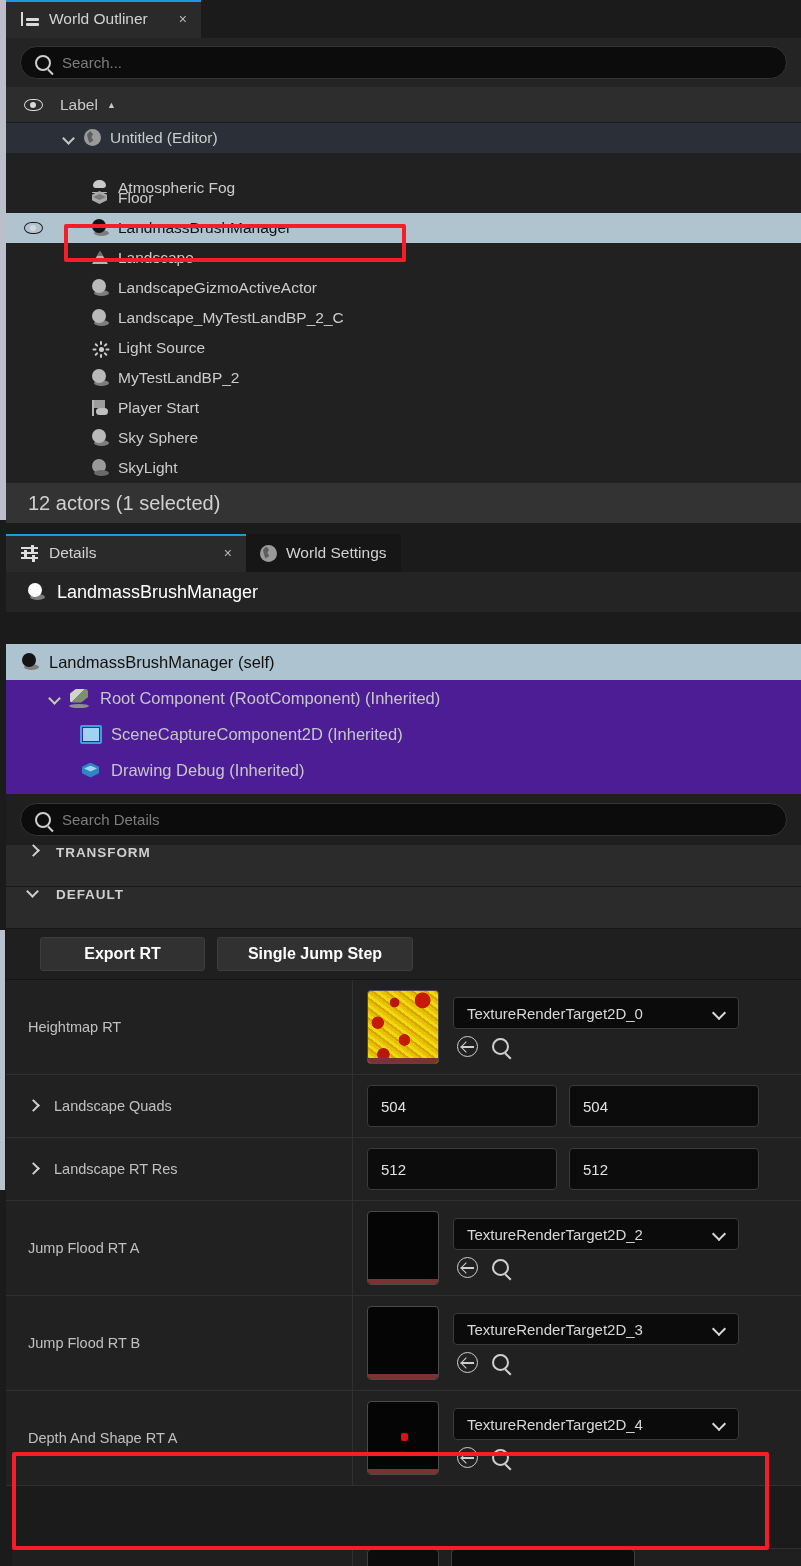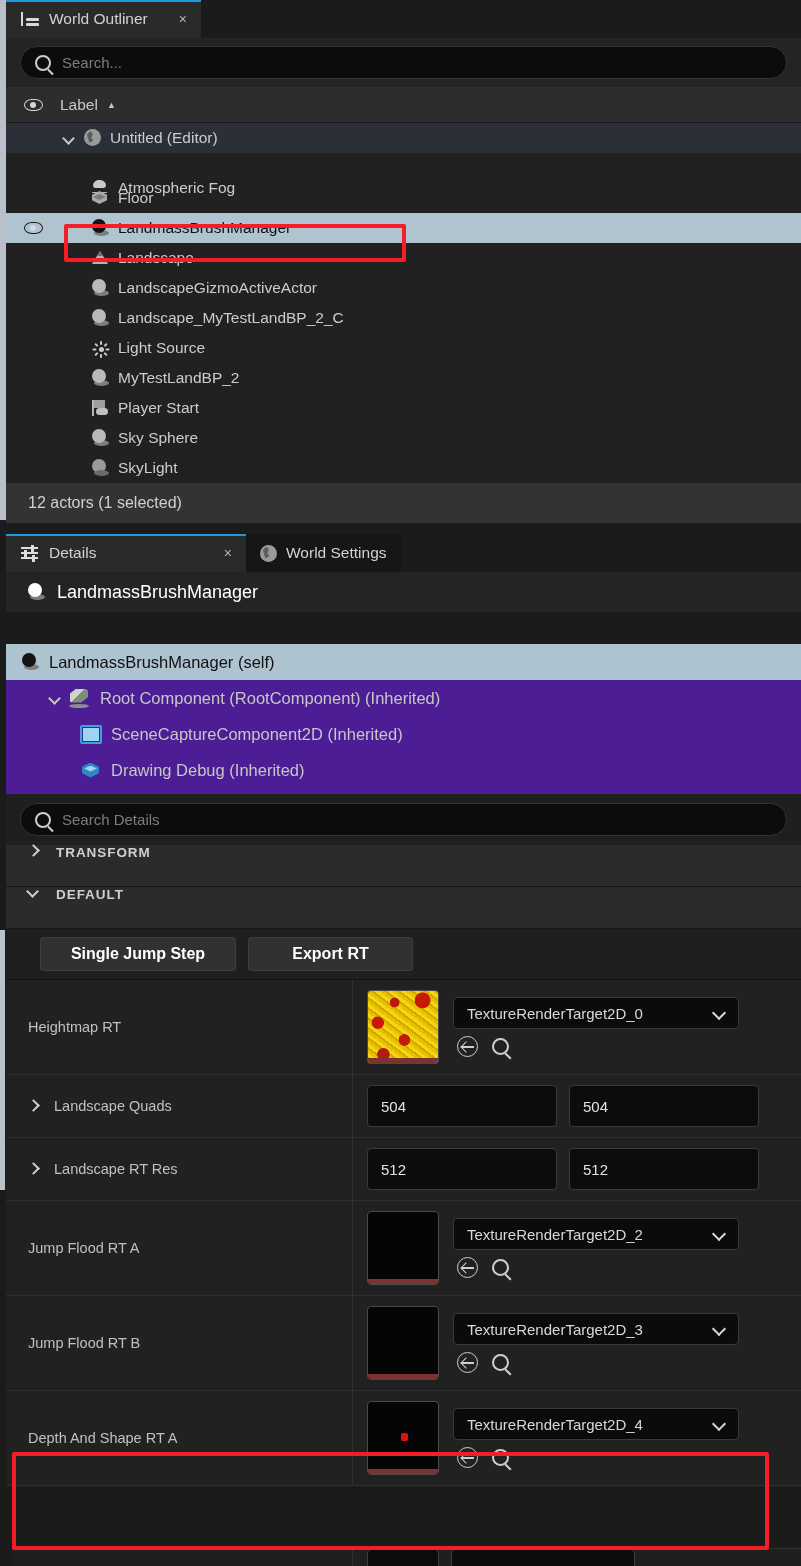--- a/index.html
+++ b/index.html
@@ -168,21 +168,21 @@
     clip-path:polygon(50% 0,100% 100%,0 100%);
   }
   .sun { position:absolute;left:9px;top:9px;width:5px;height:5px;border-radius:50%;background:#cdcdcd;}
   .sunray{ position:absolute;background:#cdcdcd;width:2px;height:4px;border-radius:1px;}
   .flag b{position:absolute;left:2px;top:2px;width:2px;height:16px;background:#b7b7b7;}
   .flag s{position:absolute;left:4px;top:2px;width:11px;height:8px;background:#9d9d9d;text-decoration:none;}
   .flag u{position:absolute;left:6px;top:10px;width:12px;height:7px;border-radius:4px;background:#c0c0c0;border:0;}
 
   
   .statusbar {
-    height:40px; background:#333333; color:#d0d0d0; font-size:16px;
+    height:40px; background:#333333; color:#d0d0d0; font-size:20px;
     display:flex; align-items:center; padding-left:22px;
   }
 
   
   .dheader {
     height:40px; display:flex;align-items:center;gap:11px;padding-left:20px;
     background:#242424; color:#ffffff; font-size:18px;
   }
   .ctree { background:#4c1d95;margin-top:32px; }
   .crow {
@@ -576,22 +576,22 @@
       <span class="tri-r"></span>
       <span>TRANSFORM</span>
     </div>
 
     <div class="catrow">
       <span class="tri-d"></span>
       <span>DEFAULT</span>
     </div>
 
     <div class="btnrow">
+      <button class="ubtn" style="width:165px">Export RT</button>
       <button class="ubtn" style="width:196px">Single Jump Step</button>
-      <button class="ubtn" style="width:165px">Export RT</button>
     </div>
 
     <div id="prop-rows">
         <div class="prow">
           <div class="pname">
             <span>Heightmap RT</span>
           </div>
           <div class="pval">
             <div class="thumb heightmap">
               <div class="redbar"></div>

